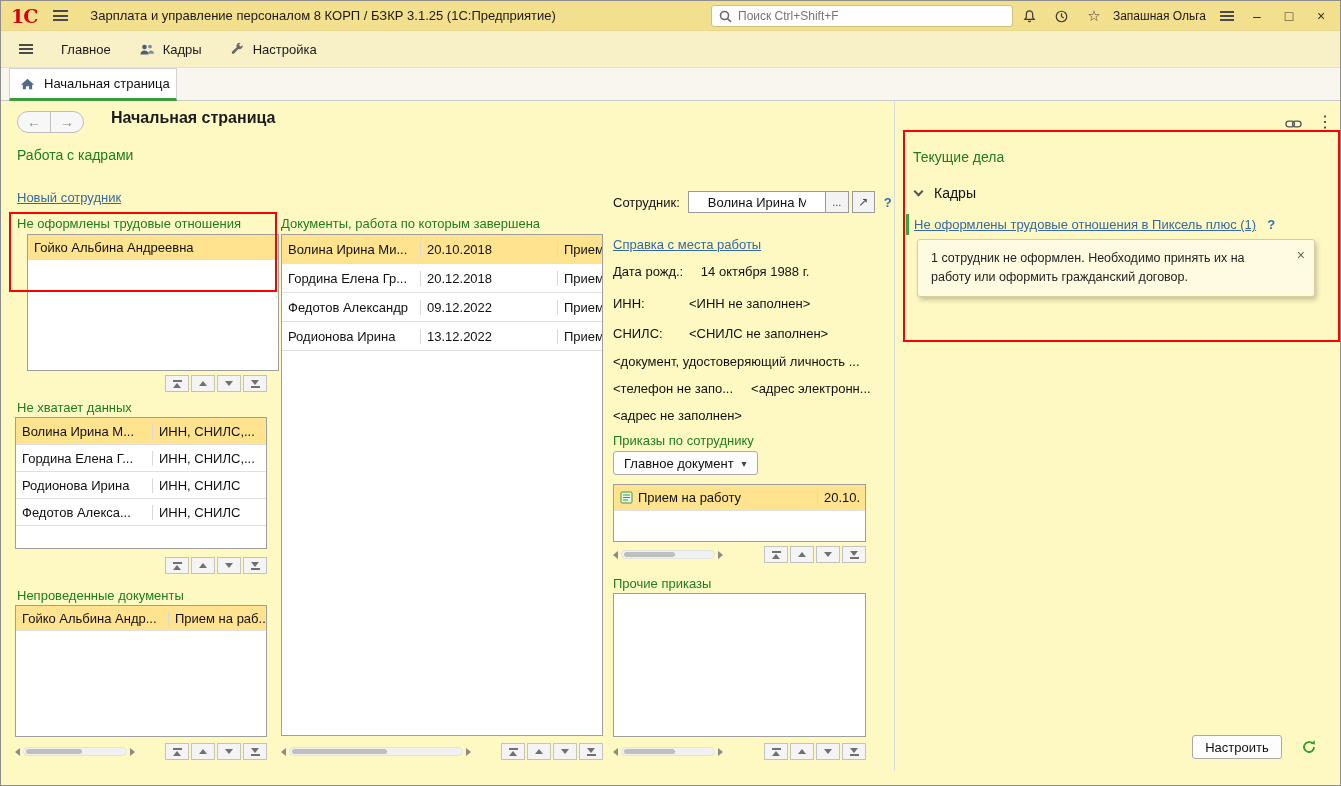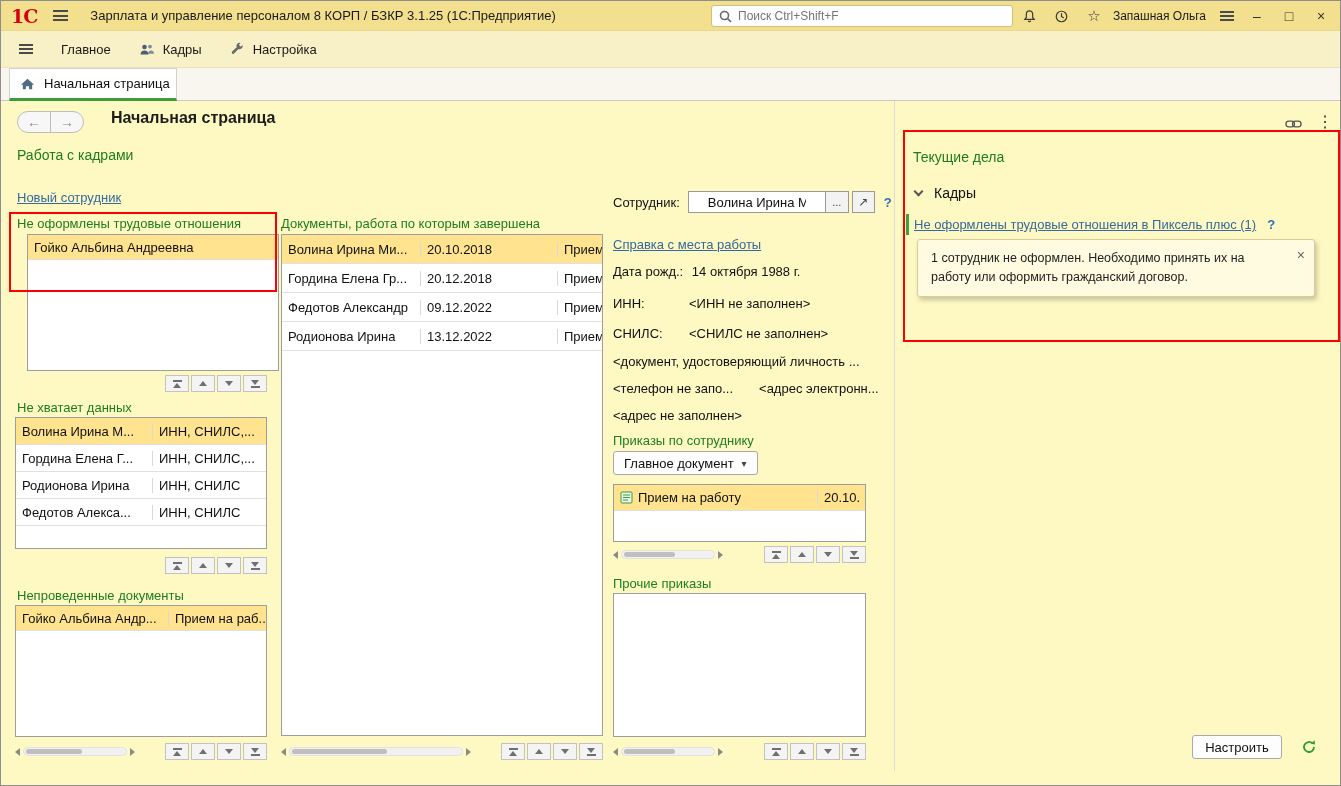--- a/index.html
+++ b/index.html
@@ -314,32 +314,32 @@
       <span class="mini" style="border-left:none">...</span>
       <span class="mini" style="margin-left:3px;font-size:12px">↗</span>
     </span>
     <span class="help" style="margin-left:9px">?</span>
   </div>
 
   <a class="abs blue-link" style="left:612px;top:236px">Справка с места работы</a>
 
   <div class="abs" style="left:612px;top:263px;white-space:nowrap">
     <span>Дата рожд.:</span>
-    <span style="margin-left:5px">14 октября 1988 г.</span>
+    <span style="margin-left:14px">14 октября 1988 г.</span>
   </div>
   <div class="kv" style="left:612px;top:295px">
     <span class="k">ИНН:</span>
     <span>&lt;ИНН не заполнен&gt;</span>
   </div>
   <div class="kv" style="left:612px;top:325px">
     <span class="k">СНИЛС:</span>
     <span>&lt;СНИЛС не заполнен&gt;</span>
   </div>
   <div class="abs trunc" style="left:612px;top:353px;width:260px">&lt;документ, удостоверяющий личность ...</div>
-  <div class="abs" style="left:612px;top:380px;display:flex;gap:26px">
+  <div class="abs" style="left:612px;top:380px;display:flex;gap:18px">
     <span class="trunc" style="max-width:122px">&lt;телефон не запо...</span>
     <span class="trunc" style="max-width:128px">&lt;адрес электронн...</span>
   </div>
   <div class="abs" style="left:612px;top:407px">&lt;адрес не заполнен&gt;</div>
 
   <div class="abs green-title" style="left:612px;top:432px">Приказы по сотруднику</div>
   <span class="abs btn" style="left:612px;top:450px;height:24px;padding:0 10px;gap:8px">
     <span>Главное документ</span>
     <span style="font-size:10px;color:#444">▾</span>
   </span>

